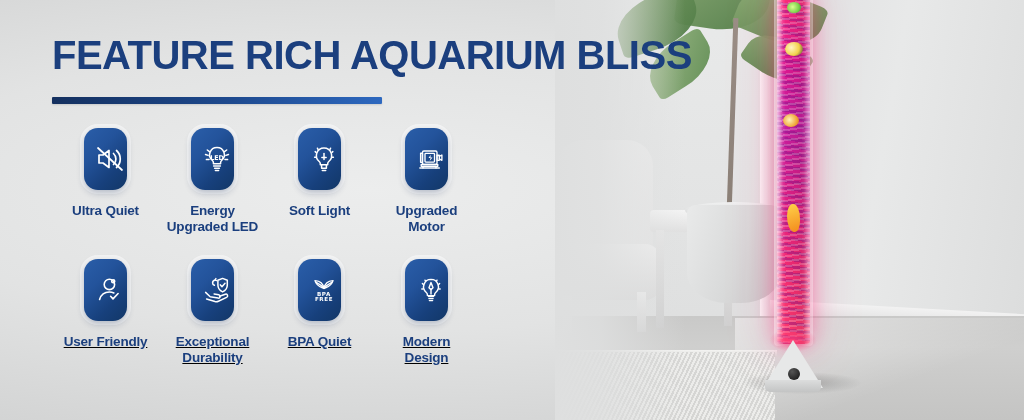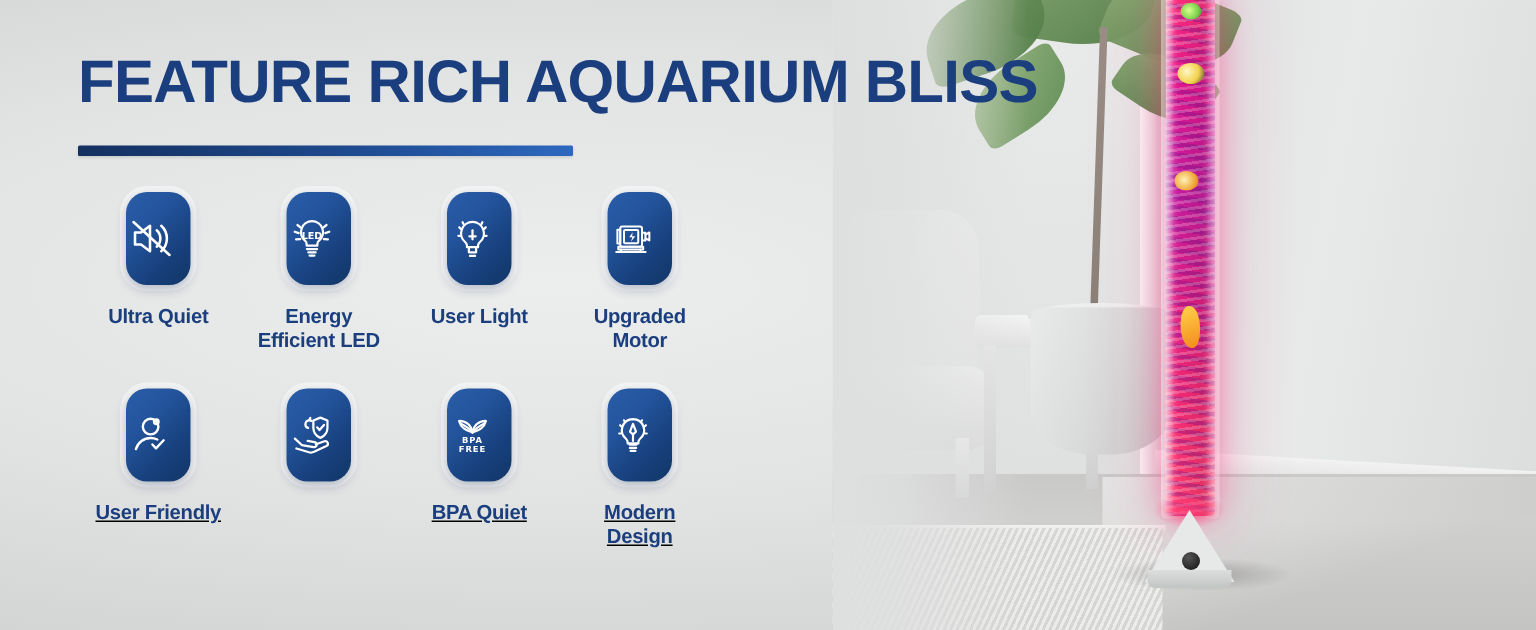--- a/index.html
+++ b/index.html
@@ -119,21 +119,21 @@
     box-shadow:0 1px 2px rgba(0,0,0,.12);
   }
   .grid{position:absolute;left:52px;top:128px;width:545px;}
   .row{display:flex;}
   .row.row2{margin-top:24px;text-decoration:underline;}
   .cell{width:107px;display:flex;flex-direction:column;align-items:center;}
   .tile{
     width:43px;height:62px;border-radius:14px;
     background:linear-gradient(135deg,#2a5ea9 0%,#23539b 35%,#17407c 70%,#123767 100%);
     box-shadow:0 3px 7px rgba(30,50,90,.30), 0 0 0 4px rgba(255,255,255,.55);
-    display:flex;align-items:center;justify-content:flex-start;
+    display:flex;align-items:center;justify-content:flex-end;
   }
   .tile svg{display:block;}
   .label{
     margin-top:13px;text-align:center;line-height:1.18;
     font-size:13.5px;font-weight:bold;color:#1b3f7e;
     font-family:"Liberation Sans", sans-serif;
     white-space:pre-line;letter-spacing:-0.2px;
   }
 </style>
 </head>
@@ -225,37 +225,37 @@
               <svg width="34" height="34" viewBox="0 0 34 34" fill="none" stroke="#ffffff" stroke-width="1.5" stroke-linecap="round" stroke-linejoin="round">
                 <path d="M17 5.5a7.3 7.3 0 0 1 4.6 13c-.7.6-1 1.3-1 2.1v1.1h-7.2v-1.1c0-.8-.3-1.5-1-2.1A7.3 7.3 0 0 1 17 5.5z"></path>
                 <path d="M13.6 24h6.8M14.6 26.3h4.8M15.4 28.4h3.2"></path>
                 <path d="M5.5 12.5l2.6.9M6.4 17.6l2.7-.2M7.3 8l2.2 1.7"></path>
                 <path d="M28.5 12.5l-2.6.9M27.6 17.6l-2.7-.2M26.7 8l-2.2 1.7"></path>
                 <text x="17" y="17.6" font-family="DejaVu Sans, sans-serif" font-size="6.4" font-weight="bold" fill="#ffffff" stroke="none" text-anchor="middle">LED</text>
               </svg>
             </span>
           </div>
           <div class="label">Energy
-Efficient LED</div>
+Upgraded LED</div>
         </div>
 
         <div class="cell">
           <div class="tile">
             <span>
               <svg width="34" height="34" viewBox="0 0 34 34" fill="none" stroke="#ffffff" stroke-width="1.5" stroke-linecap="round" stroke-linejoin="round">
                 <path d="M17 6a7.6 7.6 0 0 1 4.8 13.5c-.7.6-1.1 1.4-1.1 2.2v1.1h-7.4v-1.1c0-.8-.4-1.6-1.1-2.2A7.6 7.6 0 0 1 17 6z"></path>
                 <path d="M14.6 22.8v3.4h4.8v-3.4"></path>
                 <path d="M15.3 28.6h3.4"></path>
                 <path d="M17 11.5v6"></path>
                 <path d="M14.9 15.5h4.2"></path>
                 <path d="M8.2 9.6l.9.9M7.6 15.2h1.3M10.4 6.2l.6 1.1M25.8 9.6l-.9.9M26.4 15.2h-1.3M23.6 6.2l-.6 1.1"></path>
               </svg>
             </span>
           </div>
-          <div class="label">User Light</div>
+          <div class="label">Soft Light</div>
         </div>
 
 
         <div class="cell">
           <div class="tile">
             <span>
               <svg width="34" height="34" viewBox="0 0 34 34" fill="none" stroke="#ffffff" stroke-width="1.35" stroke-linecap="round" stroke-linejoin="round">
                 <rect x="8.5" y="9" width="14.5" height="13.5" rx="1.4"></rect>
                 <rect x="11" y="11.4" width="9.5" height="8.7" rx="0.8"></rect>
                 <path d="M16.8 12.8l-2.3 3.3h2.1l-1 3 2.9-3.6h-2.1z" fill="#ffffff" stroke="none"></path>
@@ -296,20 +296,22 @@
               <svg width="34" height="34" viewBox="0 0 34 34" fill="none" stroke="#ffffff" stroke-width="1.5" stroke-linecap="round" stroke-linejoin="round">
                 <path d="M22.6 5.4l4.7 1.9v4.8c0 3.2-2 5.6-4.7 6.8-2.7-1.2-4.7-3.6-4.7-6.8V7.3z"></path>
                 <path d="M20.4 11.9l1.6 1.8 3-3.4"></path>
                 <path d="M15.2 7.1c-1.6.3-2.6 1.5-2.6 2.9 0 1.1.7 2 1.8 2.3"></path>
                 <path d="M15.9 5.6l-.8 1.5 1.6.5"></path>
                 <path d="M5.6 19.4l4.6 4.3 7.9 1.4c1 .2 1.9-.5 2-1.5.1-.9-.5-1.7-1.4-1.9l-4.6-.8"></path>
                 <path d="M19.6 23.2l5.7-2c.9-.3 1.9.1 2.2 1 .3.9-.1 1.8-.9 2.2l-8.2 3.8c-1.1.5-2.3.6-3.4.3L6.6 26"></path>
               </svg>
             </span>
           </div>
+          <div class="label">Exceptional
+Durability</div>
         </div>
 
         <div class="cell">
           <div class="tile">
             <span>
               <svg width="34" height="34" viewBox="0 0 34 34" fill="none" stroke="#ffffff" stroke-width="1.4" stroke-linecap="round" stroke-linejoin="round">
                 <path d="M17 15.4C14.6 14.2 9.6 13.6 8 7.6c5.4.2 8.3 3.6 9 7.8z"></path>
                 <path d="M17 15.4C19.4 14.2 24.4 13.6 26 7.6c-5.4.2-8.3 3.6-9 7.8z"></path>
                 <path d="M9.6 9.6c2.6 1.3 5.6 3.3 7.4 5.8M24.4 9.6c-2.6 1.3-5.6 3.3-7.4 5.8"></path>
                 <text x="17" y="22.6" font-family="DejaVu Sans, sans-serif" font-size="5.6" font-weight="bold" letter-spacing="0.6" fill="#ffffff" stroke="none" text-anchor="middle">BPA</text>

